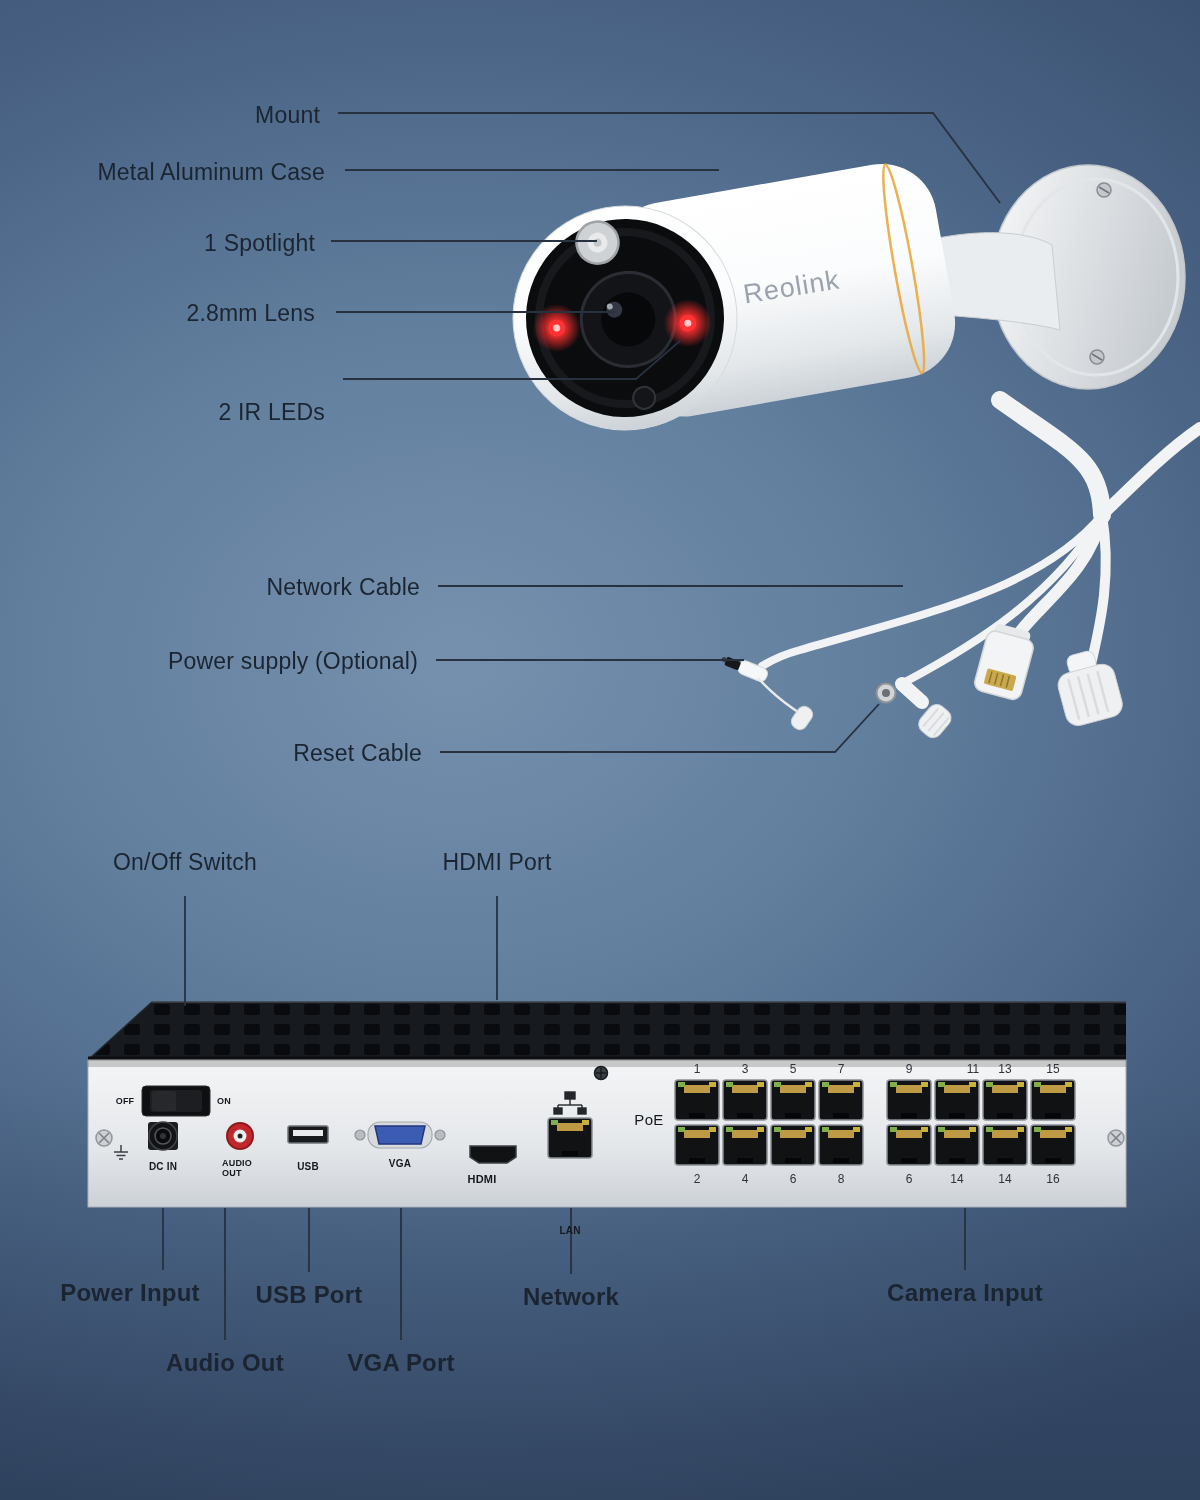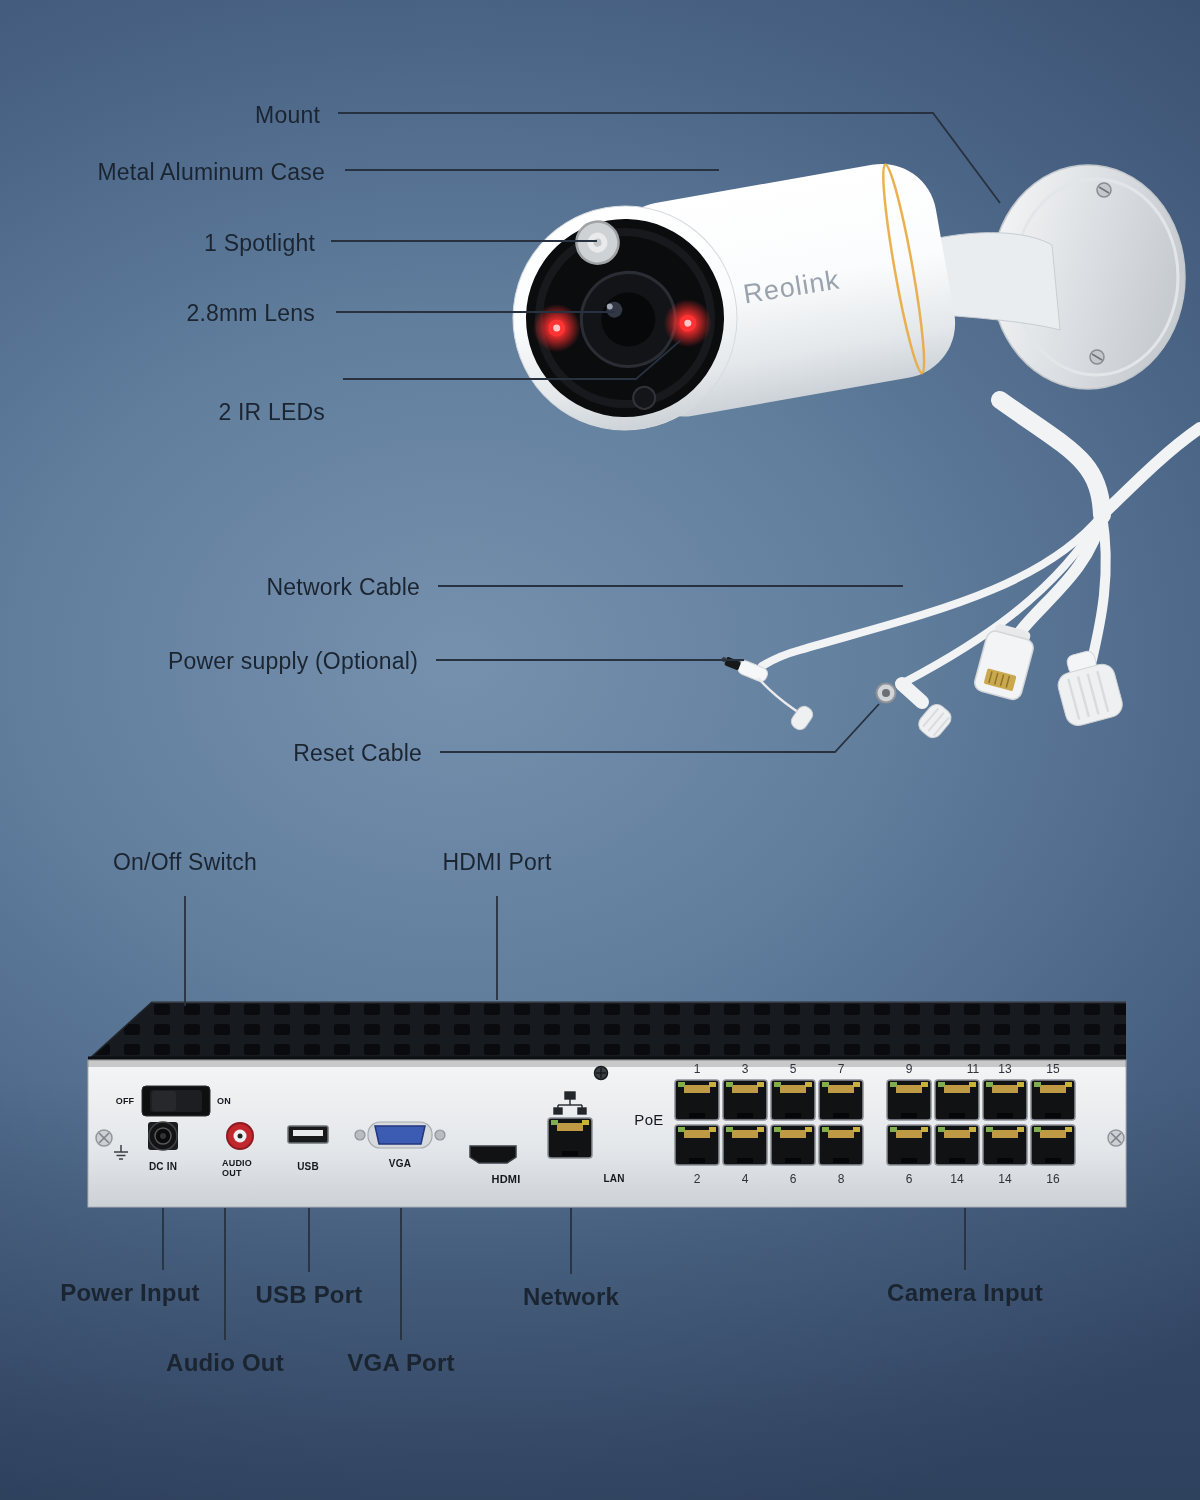--- a/index.html
+++ b/index.html
@@ -309,22 +309,22 @@
   <div class="label callout-center b-label" style="left:965px;top:1279px;">Camera Input</div>
   <div class="label callout-center b-label" style="left:225px;top:1349px;">Audio Out</div>
   <div class="label callout-center b-label" style="left:401px;top:1349px;">VGA Port</div>
 
   <div class="nvr-tiny switch-lbl" style="left:125px;top:1096px;">OFF</div>
   <div class="nvr-tiny switch-lbl" style="left:224px;top:1096px;">ON</div>
   <div class="nvr-tiny" style="left:163px;top:1161px;">DC IN</div>
   <div class="nvr-tiny wrap2" style="left:240px;top:1158px;">AUDIO OUT</div>
   <div class="nvr-tiny" style="left:308px;top:1161px;">USB</div>
   <div class="nvr-tiny" style="left:400px;top:1158px;">VGA</div>
-  <div class="nvr-tiny hdmi-lbl" style="left:506px;top:1174px;">HDMI</div>
-  <div class="nvr-tiny" style="left:570px;top:1173px;margin-left:44px;">LAN</div>
+  <div class="nvr-tiny hdmi-lbl" style="left:482px;top:1174px;">HDMI</div>
+  <div class="nvr-tiny" style="left:570px;top:1225px;">LAN</div>
   <div class="nvr-tiny poe-lbl" style="left:649px;top:1114px;">PoE</div>
 
   <div class="pnum" style="left:697px;top:1062px;">1</div>
   <div class="pnum" style="left:745px;top:1062px;">3</div>
   <div class="pnum" style="left:793px;top:1062px;">5</div>
   <div class="pnum" style="left:841px;top:1062px;">7</div>
   <div class="pnum" style="left:909px;top:1062px;">9</div>
   <div class="pnum" style="left:957px;top:1062px;margin-left:16px;">11</div>
   <div class="pnum" style="left:1005px;top:1062px;">13</div>
   <div class="pnum" style="left:1053px;top:1062px;">15</div>

